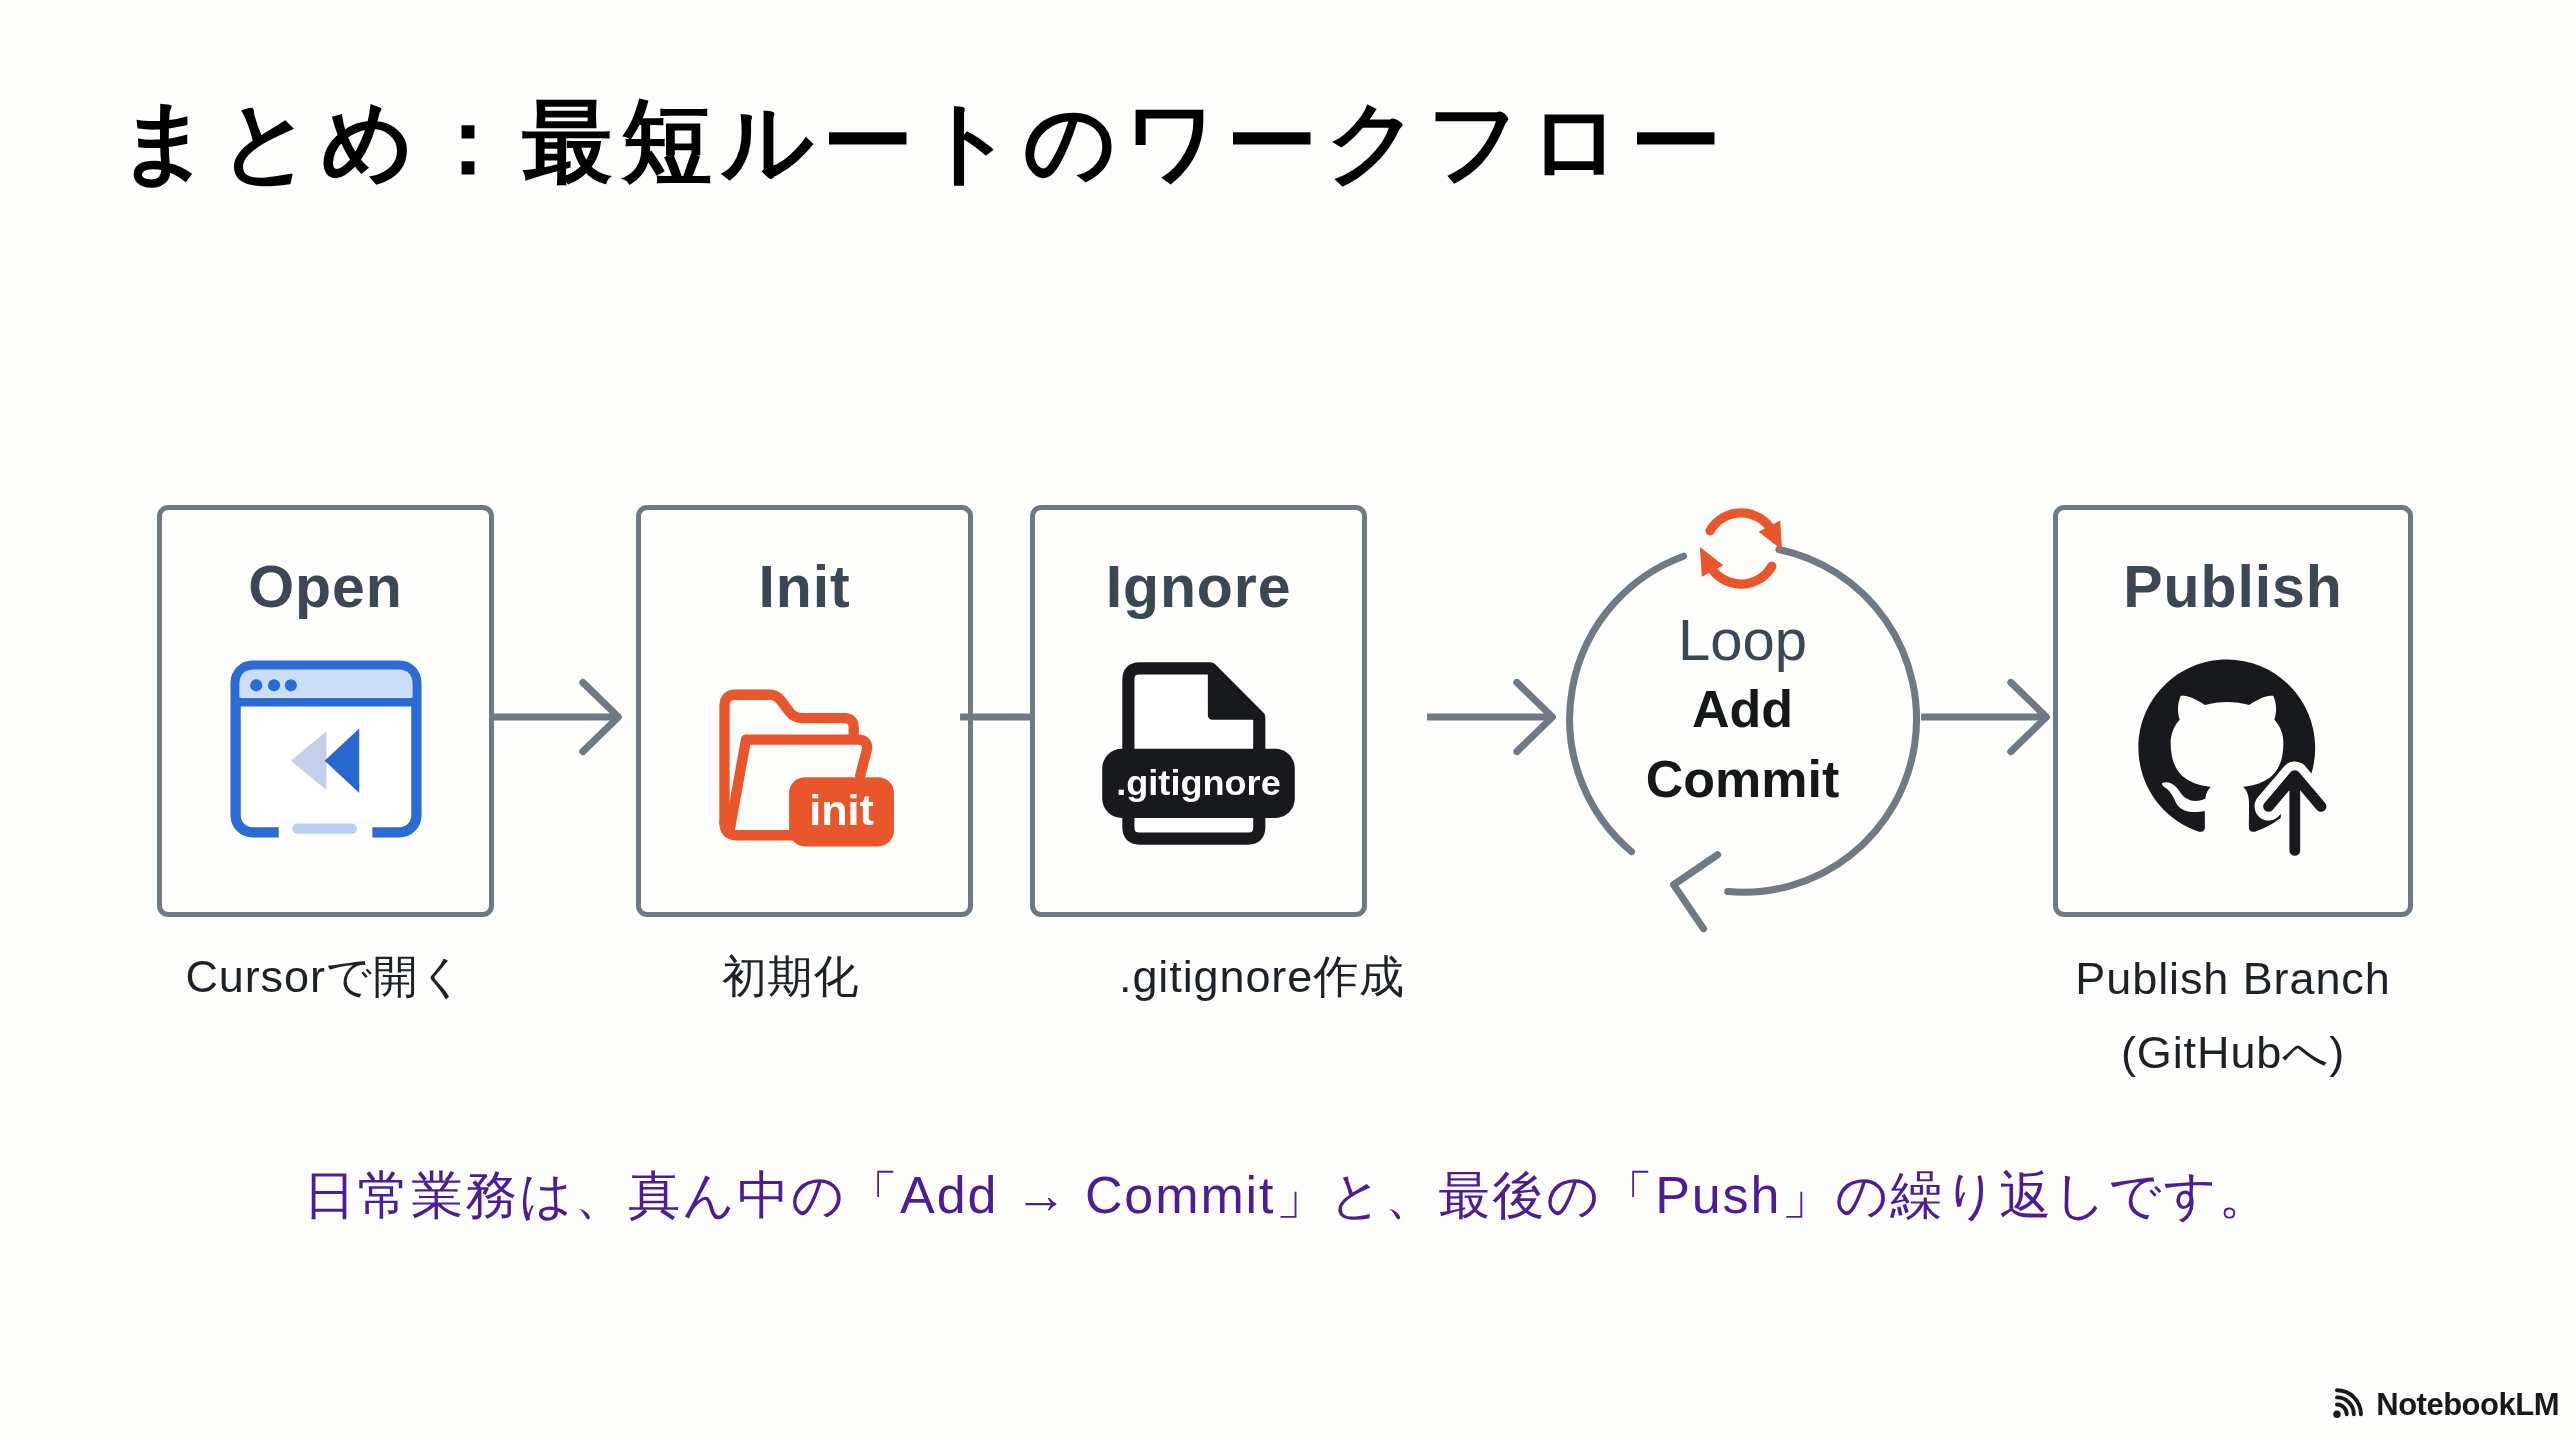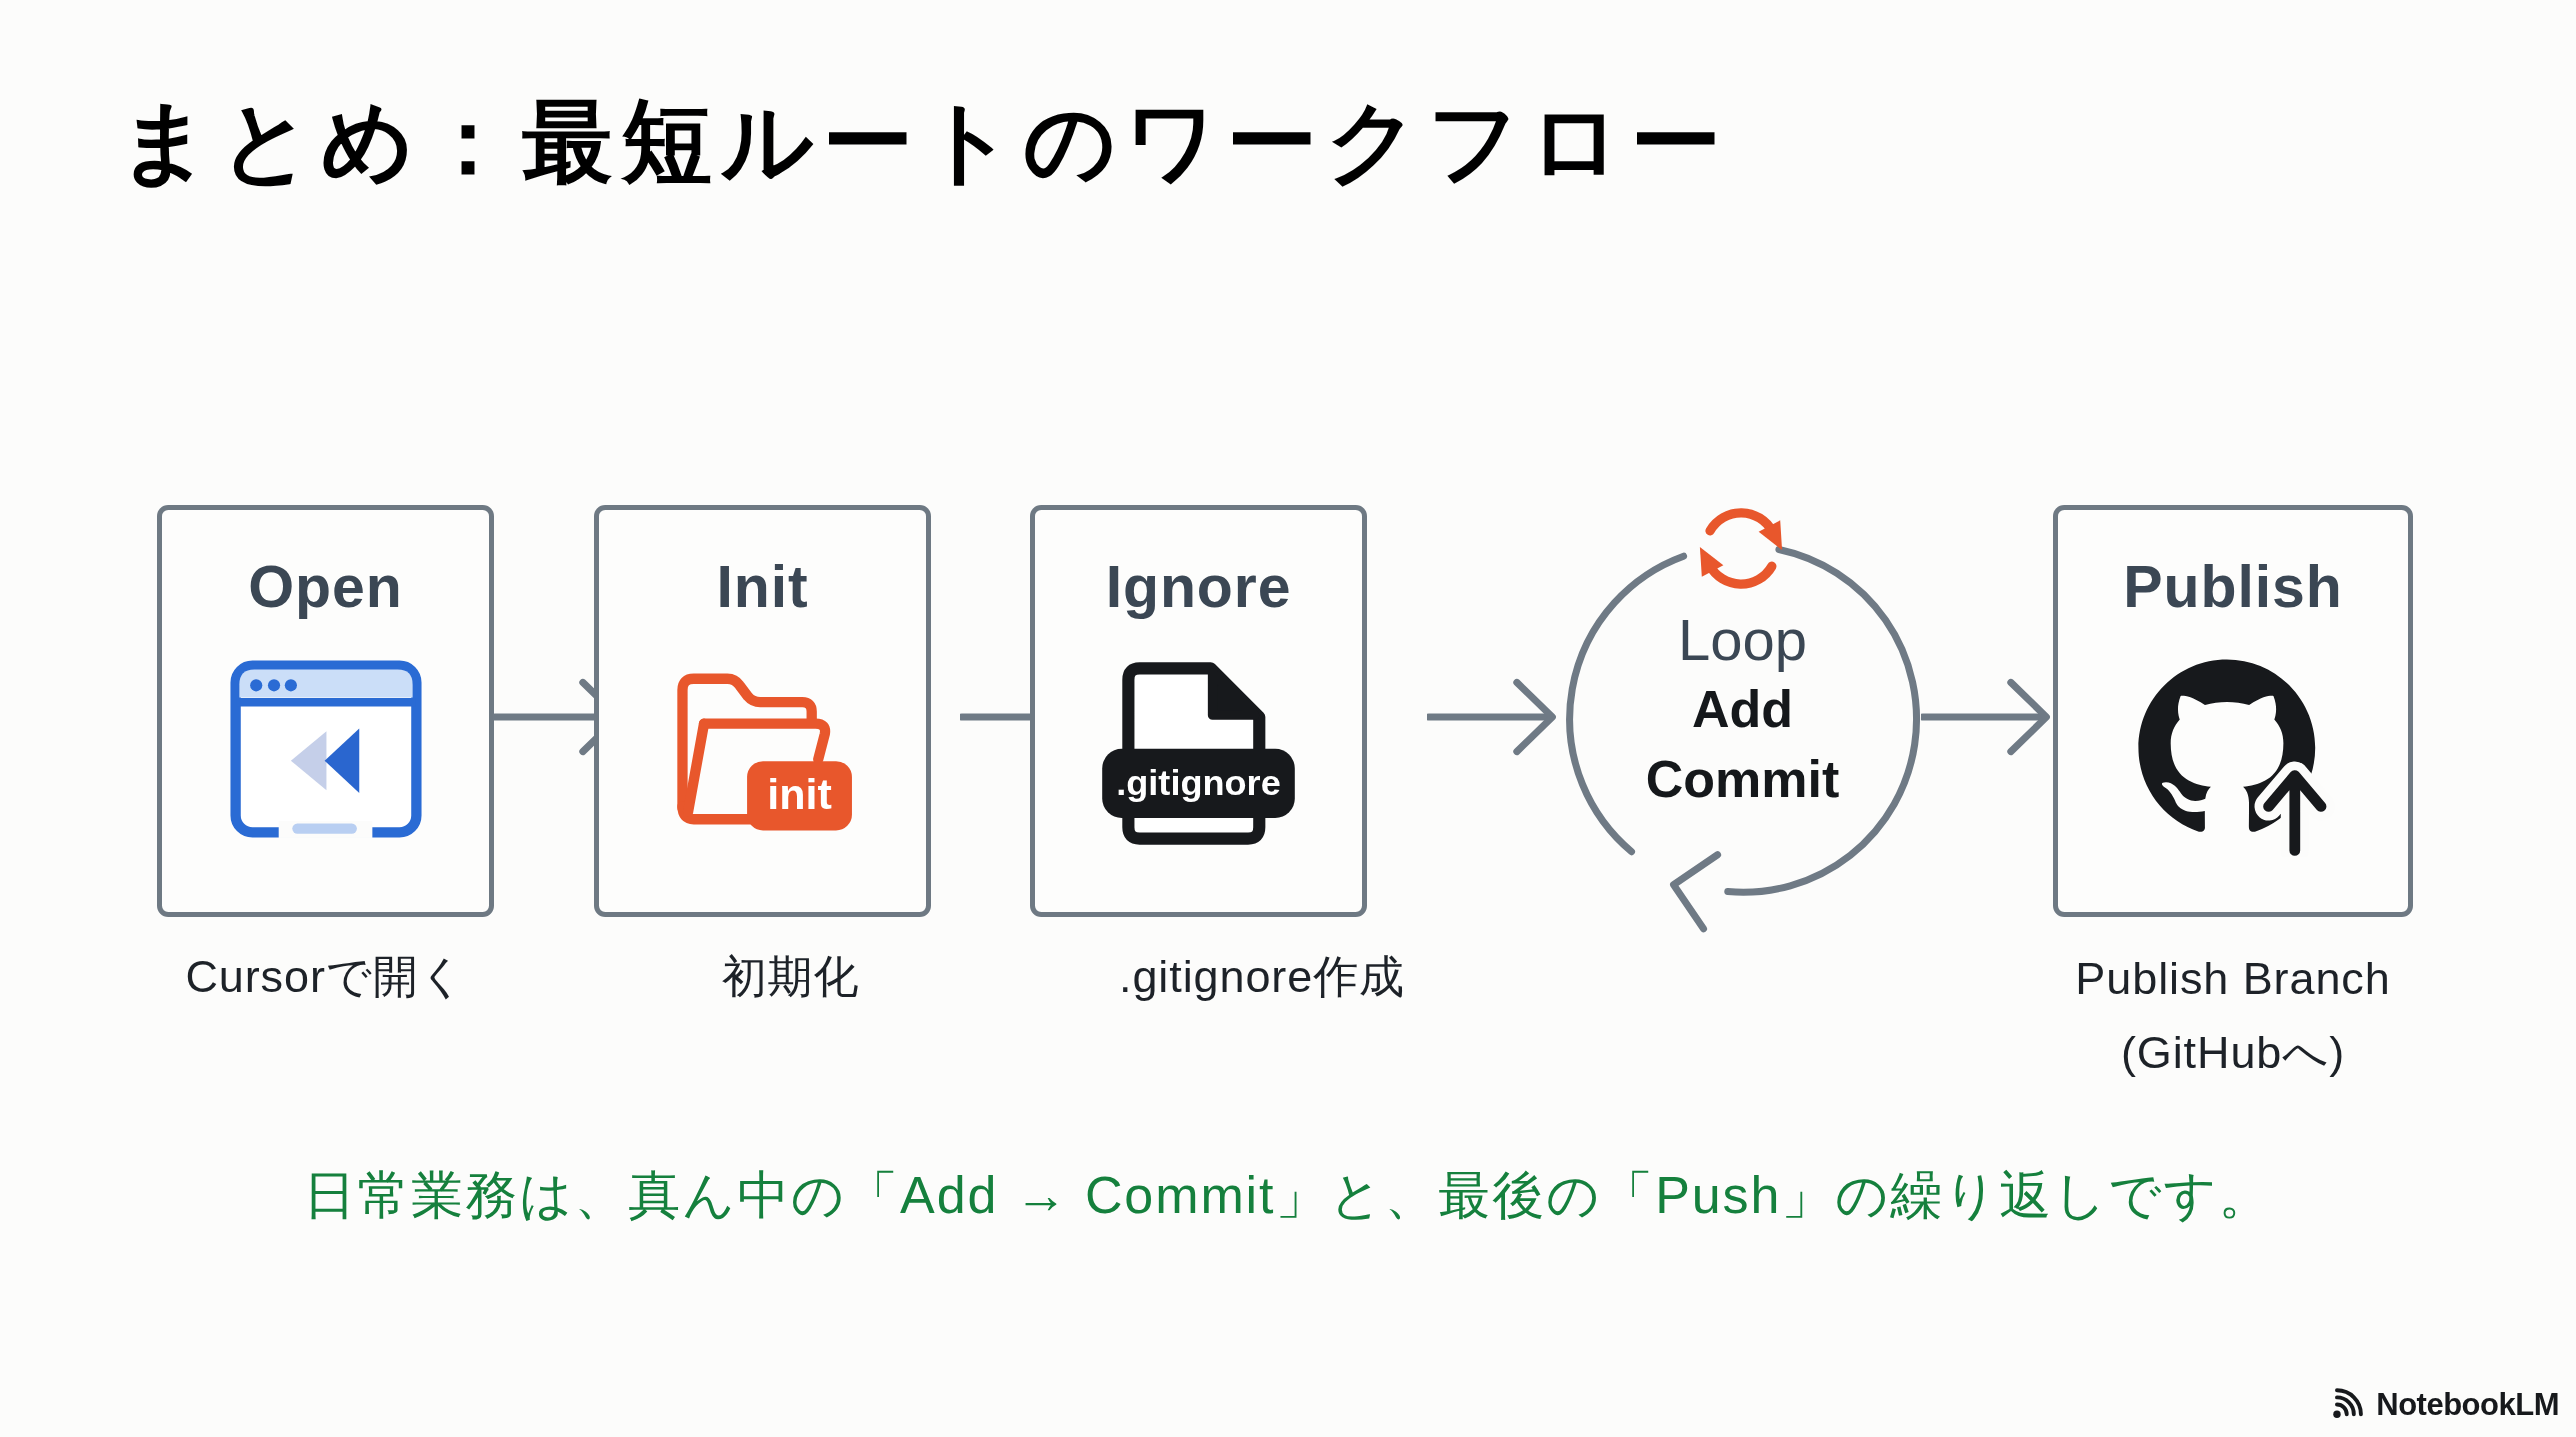--- a/index.html
+++ b/index.html
@@ -14,21 +14,21 @@
   .step-label{margin-top:43px;font-size:59px;font-weight:700;color:#3b4754;letter-spacing:0.9px;}
   .step-icon{margin-top:39px;}
   .arrow{position:absolute;top:656px;}
   .caption{position:absolute;top:947px;text-align:center;font-size:45px;font-weight:500;
            color:#1d2228;letter-spacing:0.9px;}
   .caption.two-line{top:942px;line-height:1.65;}
   .loop-text{position:absolute;left:1588px;top:610px;width:309px;text-align:center;}
   .loop-title{font-size:58px;font-weight:400;color:#3b4754;line-height:1.05;}
   .loop-line{font-size:52px;font-weight:700;color:#15181b;line-height:1.2;margin-top:7.5px;}
   .bottom-note{position:absolute;left:0;top:1161px;width:2576px;text-align:center;
-               font-size:52px;font-weight:500;color:#15803d;letter-spacing:1.9px;}
+               font-size:52px;font-weight:500;color:#4c1d95;letter-spacing:1.9px;}
   .brand{position:absolute;right:17px;bottom:15px;display:flex;align-items:center;gap:8.4px;}
   .brand-name{font-size:31px;font-weight:700;color:#17191c;letter-spacing:-0.5px;}
   svg{display:block;}
 </style>
 </head>
 <body>
 
 <div class="slide">
 
   <div class="title">まとめ：最短ルートのワークフロー</div>
@@ -51,21 +51,21 @@
     </div>
   </div>
 
   <div class="arrow" style="left:493px;">
     <svg width="131" height="122" viewBox="0 0 140 130" fill="none">
       <path d="M2 65 H131" stroke="#6f7a85" stroke-width="7.5" stroke-linecap="round"></path>
       <path d="M96 28 L134 65 L96 102" stroke="#6f7a85" stroke-width="7.5" stroke-linecap="round" stroke-linejoin="round"></path>
     </svg>
   </div>
 
-  <div class="step-box" style="left:594px;width:337px;">
+  <div class="step-box" style="left:636px;width:337px;gap:16px;">
     <div class="step-label">Init</div>
     <div class="step-icon">
       <svg width="206" height="178" viewBox="0 0 220 190" fill="none">
         <path d="M24 158 L24 32 Q24 20 36 20 L72 20 Q80 20 85 27 L94 39 Q99 45 107 45 L152 45 Q162 45 162 55 L162 63" stroke="#e8572c" stroke-width="11" stroke-linecap="round" stroke-linejoin="round"></path>
         <path d="M24 156 Q24 170 36 170 L118 170" stroke="#e8572c" stroke-width="11" stroke-linecap="round"></path>
         <path d="M47 68 L166 68 Q178 68 176 79 L169 106" stroke="#e8572c" stroke-width="11" stroke-linecap="round" stroke-linejoin="round"></path>
         <path d="M47 68 L30 162" stroke="#e8572c" stroke-width="11" stroke-linecap="round"></path>
         <rect x="93" y="108" width="112" height="74" rx="17" fill="#e8572c"></rect>
         <text x="149" y="147" text-anchor="middle" dominant-baseline="middle" fill="#ffffff" font-size="46" font-weight="bold" font-family="Liberation Sans, sans-serif">init</text>
       </svg>

